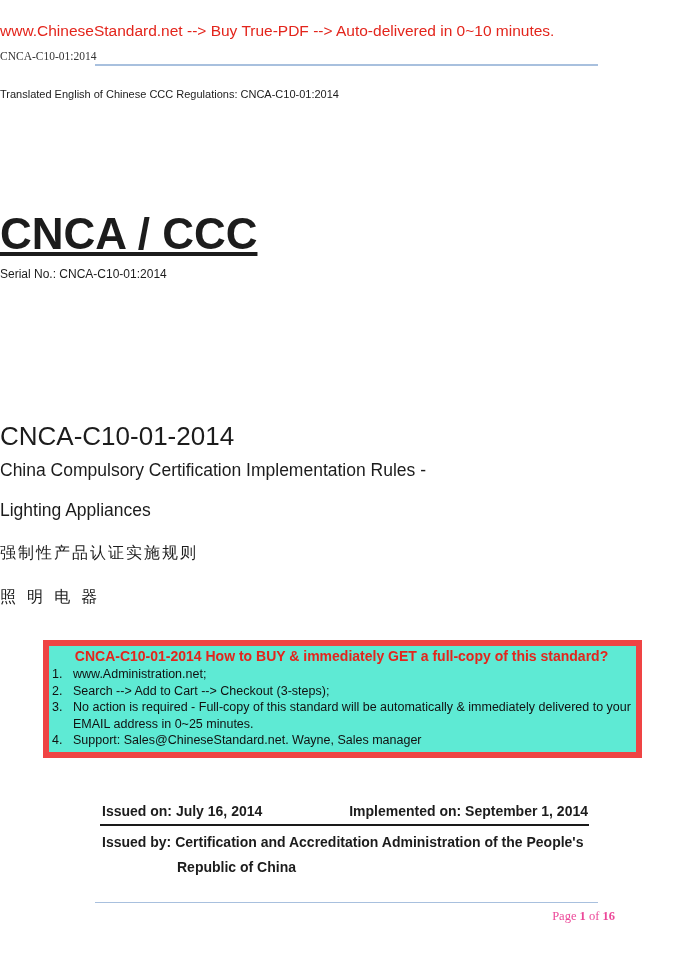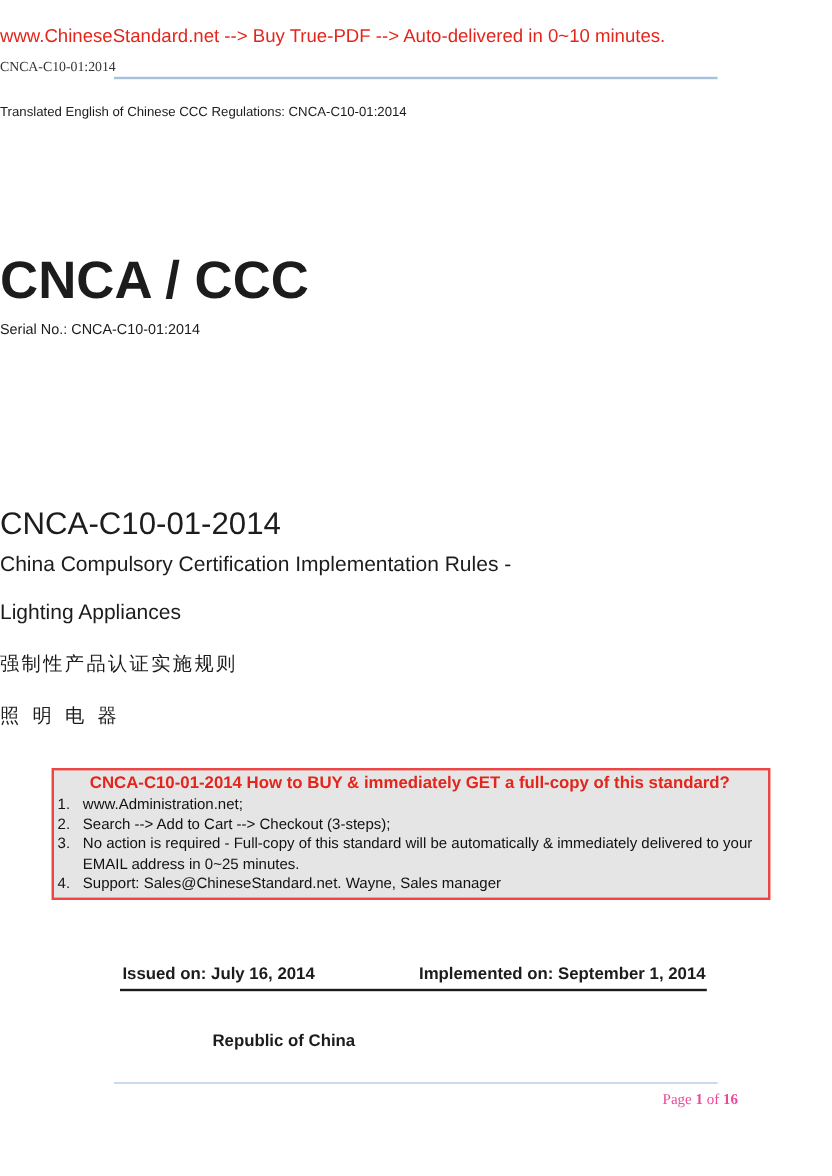--- a/index.html
+++ b/index.html
@@ -13,33 +13,33 @@
     overflow: hidden;
     margin: 0 auto;
   }
   .abs-center { position: absolute; left: 0; right: 0; }
 
   .promo      { top: 22px;  font-size: 15.5px; color: #e3251c; }
   .doc-code   { top: 50px;  font-size: 11.5px; color: #333; font-family: "Liberation Serif", serif; }
   .rule-top   { position: absolute; top: 64px; left: 95px; width: 503px; border-top: 2px solid #a8c0de; }
   .subtitle   { top: 88px;  font-size: 11px; }
 
-  .main-title { top: 209px; font-size: 44px; font-weight: bold; }
+  .main-title { top: 209px; font-size: 44px; font-weight: bold; text-decoration: underline; }
   .serial     { top: 267px; font-size: 12px; }
 
   .std-code   { top: 421px; font-size: 26px; }
   .name-en1   { top: 460px; font-size: 17.5px; }
   .name-en2   { top: 500px; font-size: 17.5px; }
   .name-cn1   { top: 543px; font-size: 16px; letter-spacing: 2px; font-family: "DejaVu Serif", serif; }
   .name-cn2   { top: 587px; font-size: 16px; letter-spacing: 3px; font-family: "DejaVu Serif", serif; }
 
   .buy-box {
     position: absolute; top: 640px; left: 43px; width: 599px;
-    box-sizing: border-box; border: 2px solid #ef4444;
-    padding: 1px 5px 3px 3px; background: #e5e5e5;
+    box-sizing: border-box; border: 6px solid #ef4444;
+    padding: 1px 5px 3px 3px; background: #5eead4;
   }
   .buy-title { text-align: center; color: #e3251c; font-weight: bold; font-size: 14px; line-height: 19px; }
   .buy-item  { display: flex; font-size: 12.5px; line-height: 16.5px; color: #111; }
   .buy-item .num { flex: 0 0 21px; }
   .buy-item .txt { flex: 1; }
 
   .issue-row {
     position: absolute; top: 803px; left: 102px; width: 486px;
     display: flex; justify-content: space-between;
     font-weight: bold; font-size: 14px;
@@ -92,20 +92,21 @@
       <span class="num">4.</span>
       <span class="txt">Support: Sales@ChineseStandard.net. Wayne, Sales manager</span>
     </div>
   </div>
 
   <div class="issue-row">
     <span>Issued on: July 16, 2014</span>
     <span>Implemented on: September 1, 2014</span>
   </div>
   <div class="issue-rule"></div>
+  <div class="issued-by1">Issued by: Certification and Accreditation Administration of the People's</div>
   <div class="issued-by2">Republic of China</div>
 
   <div class="rule-bottom"></div>
   <div class="footer">
     <span>Page </span><b>1</b><span> of </span><b>16</b>
   </div>
 
 </div>
 
 </body></html>

